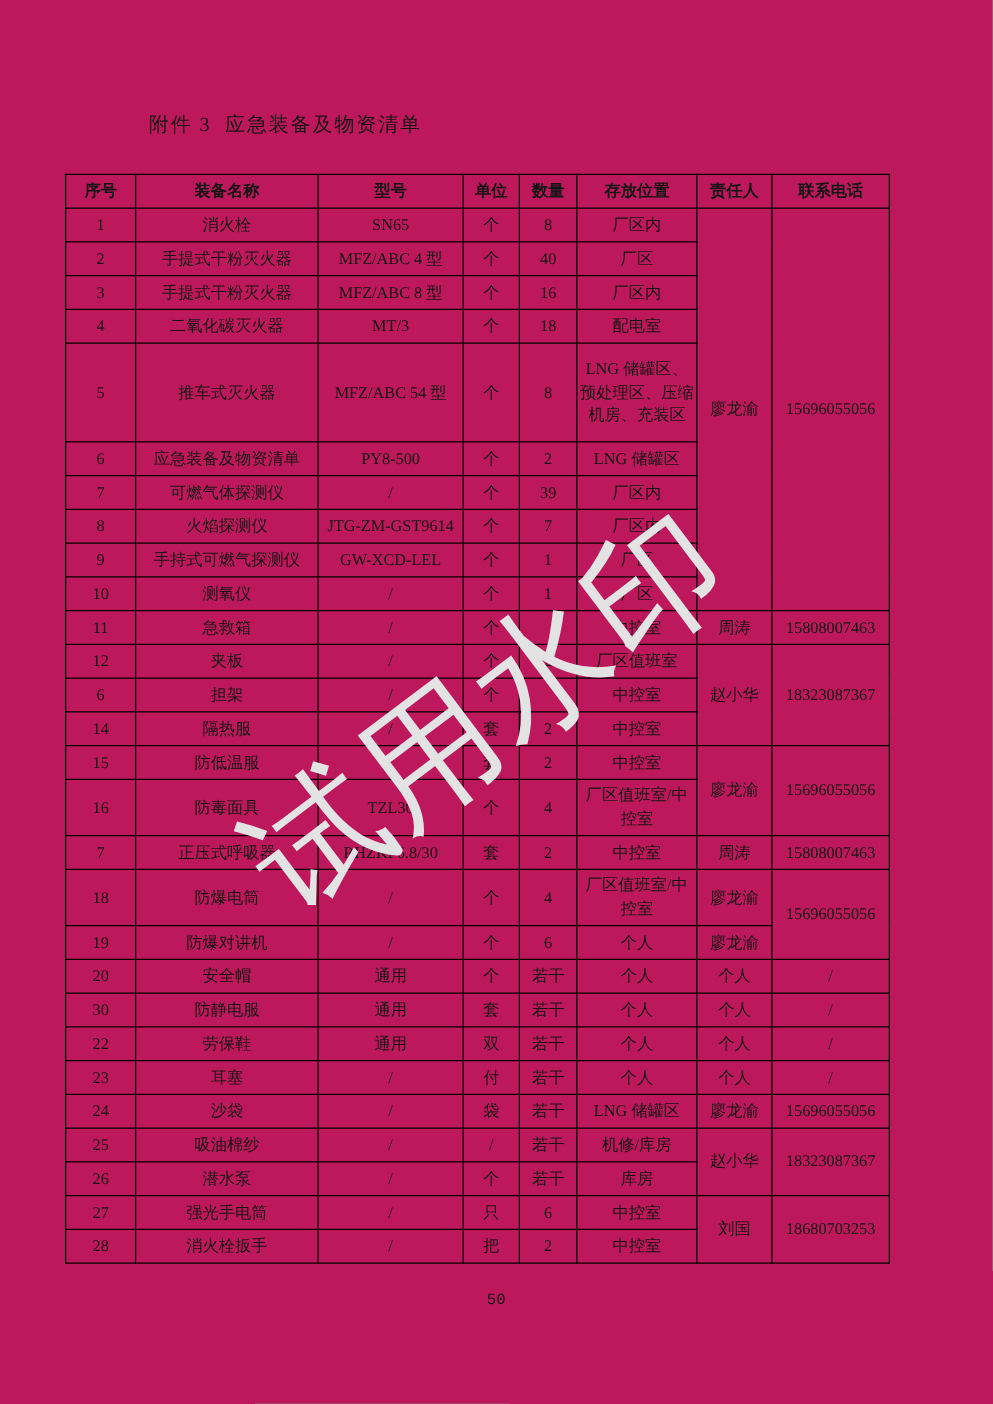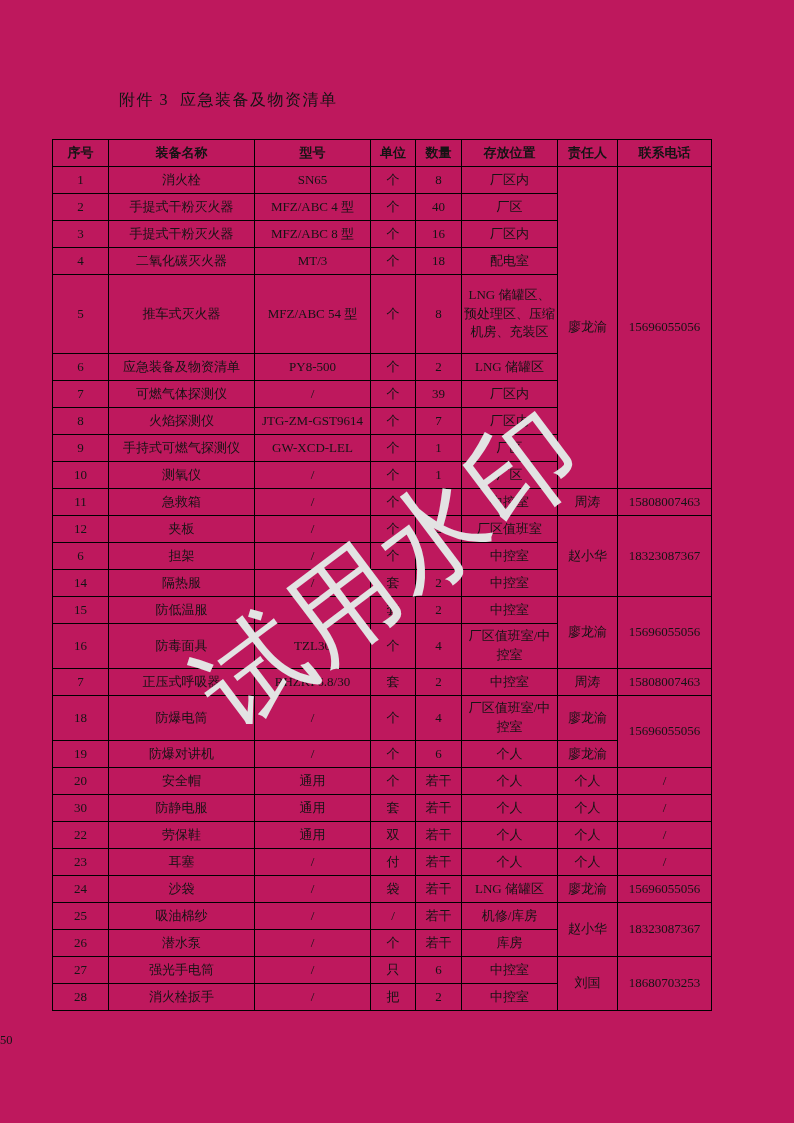--- a/index.html
+++ b/index.html
@@ -57,22 +57,23 @@
     white-space:nowrap;
     transform:rotate(-37deg);
     transform-origin:center center;
     z-index:5;
     pointer-events:none;
     user-select:none;
   }
   .page-number {
     position:absolute;
     left:0; right:0; top:1033px;
-    text-align:left;
+    text-align:center;
     font-size:12.5px;
+    font-family:Liberation Mono, monospace;
   }
 </style>
 </head>
 <body>
 
 <div class="page">
 
   <div class="doc-title">附件 3  应急装备及物资清单</div>
 
   <div class="tbl-wrap">

